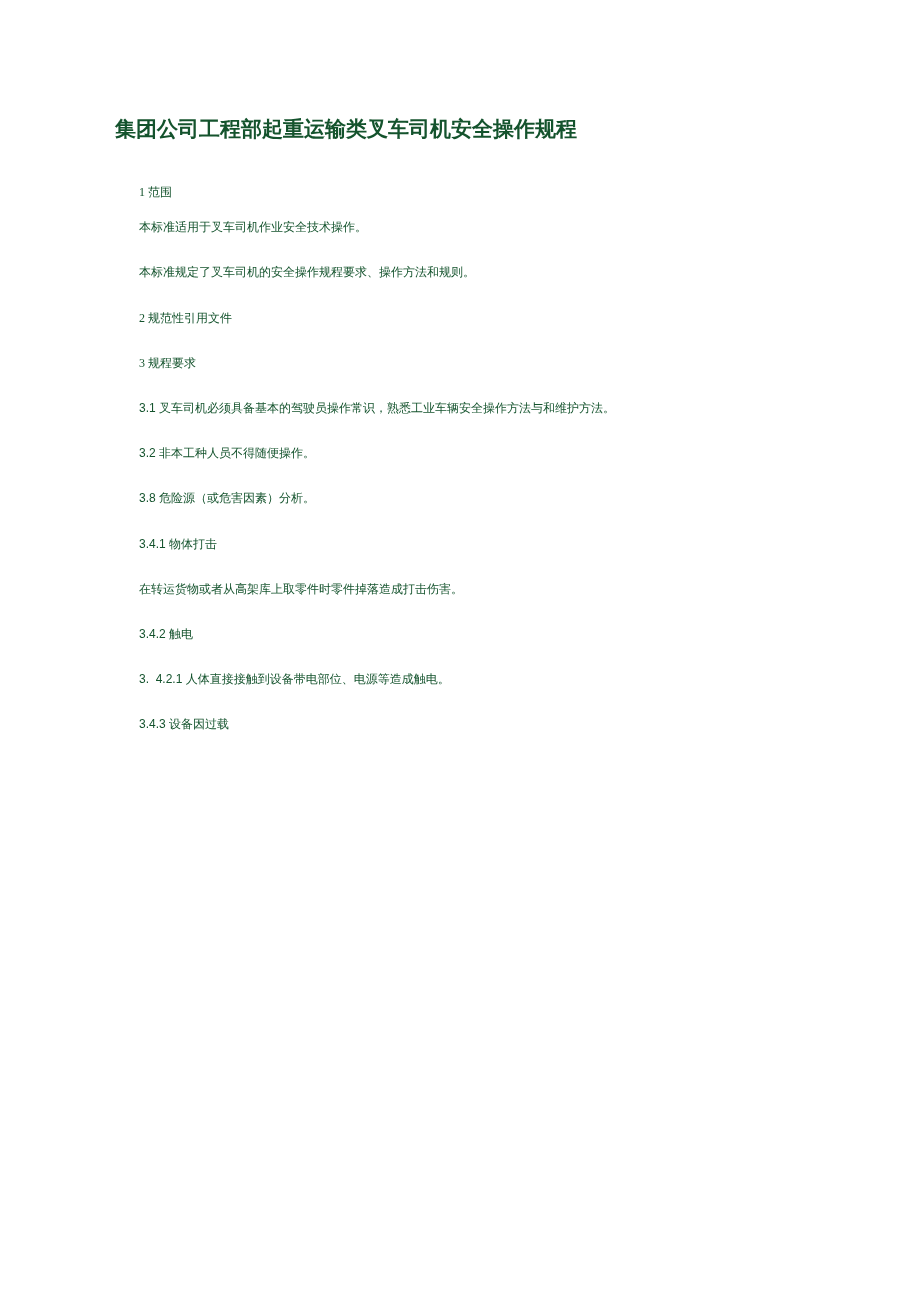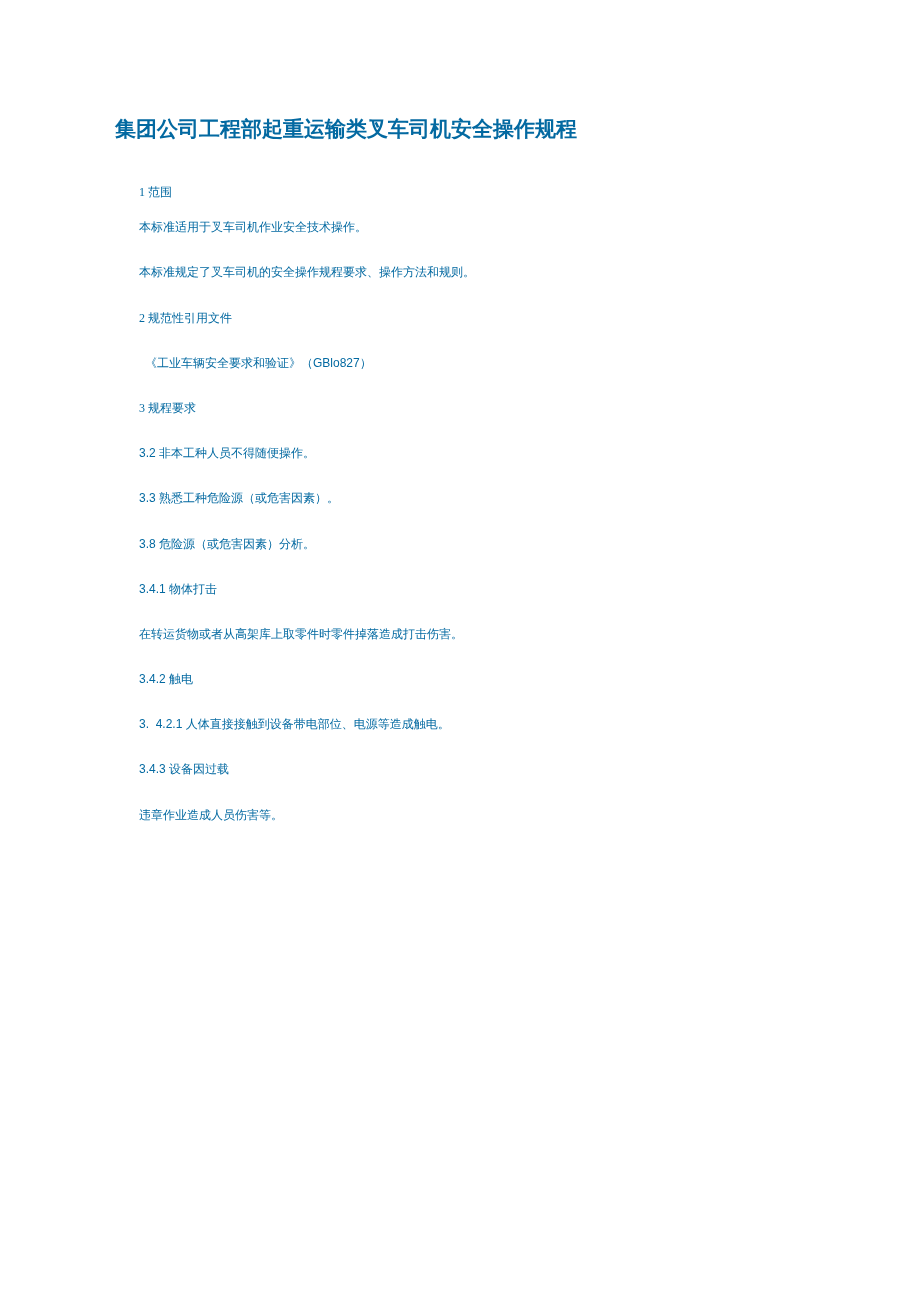--- a/index.html
+++ b/index.html
@@ -4,21 +4,21 @@
 <style>
   body {
     margin: 0;
     padding: 0;
     background: #ffffff;
     font-family: "SimSun", "宋体", serif;
     width: 920px;
   }
   .page {
     padding: 115px 115px 60px 115px;
-    color: #0369a1;
+    color: #14532d;
   }
   .title {
     font-family: "SimHei", "黑体", sans-serif;
     font-weight: bold;
     font-size: 21px;
     margin-bottom: 40px;
   }
   .para {
     font-size: 12px;
     line-height: 1.6;
@@ -46,34 +46,31 @@
 
   <div class="title">集团公司工程部起重运输类叉车司机安全操作规程</div>
 
   <div class="para">1 范围</div>
 
   <div class="para tight-follow">本标准适用于叉车司机作业安全技术操作。</div>
   <div class="para">本标准规定了叉车司机的安全操作规程要求、操作方法和规则。</div>
 
   <div class="para">2 规范性引用文件</div>
 
-  <div class="para extra-indent">
-    <span>《工业车辆安全要求和验证》（</span><span class="latin">GBlo827</span><span>）</span>
-  </div>
 
   <div class="para">3 规程要求</div>
 
+  <div class="para no-indent-wrap" style="text-indent:2em;">
+    <span class="latin">3.1 </span><span>叉车司机必须具备基本的驾驶员操作常识，熟悉工业车辆安全操作方法与和维护方法。</span>
+  </div>
 
   <div class="para">
     <span class="latin">3.2 </span><span>非本工种人员不得随便操作。</span>
   </div>
 
-  <div class="para">
-    <span class="latin">3.3 </span><span>熟悉工种危险源（或危害因素）。</span>
-  </div>
 
   <div class="para">
     <span class="latin">3.8 </span><span>危险源（或危害因素）分析。</span>
   </div>
 
   <div class="para">
     <span class="latin">3.4.1 </span><span>物体打击</span>
   </div>
 
   <div class="para">在转运货物或者从高架库上取零件时零件掉落造成打击伤害。</div>
@@ -84,16 +81,15 @@
 
   <div class="para">
     <span class="latin">3.&nbsp;&nbsp;4.2.1 </span><span>人体直接接触到设备带电部位、电源等造成触电。</span>
   </div>
 
 
   <div class="para">
     <span class="latin">3.4.3 </span><span>设备因过载</span>
   </div>
 
-  <div class="para">违章作业造成人员伤害等。</div>
 
 
 </div>
 
 </body></html>

